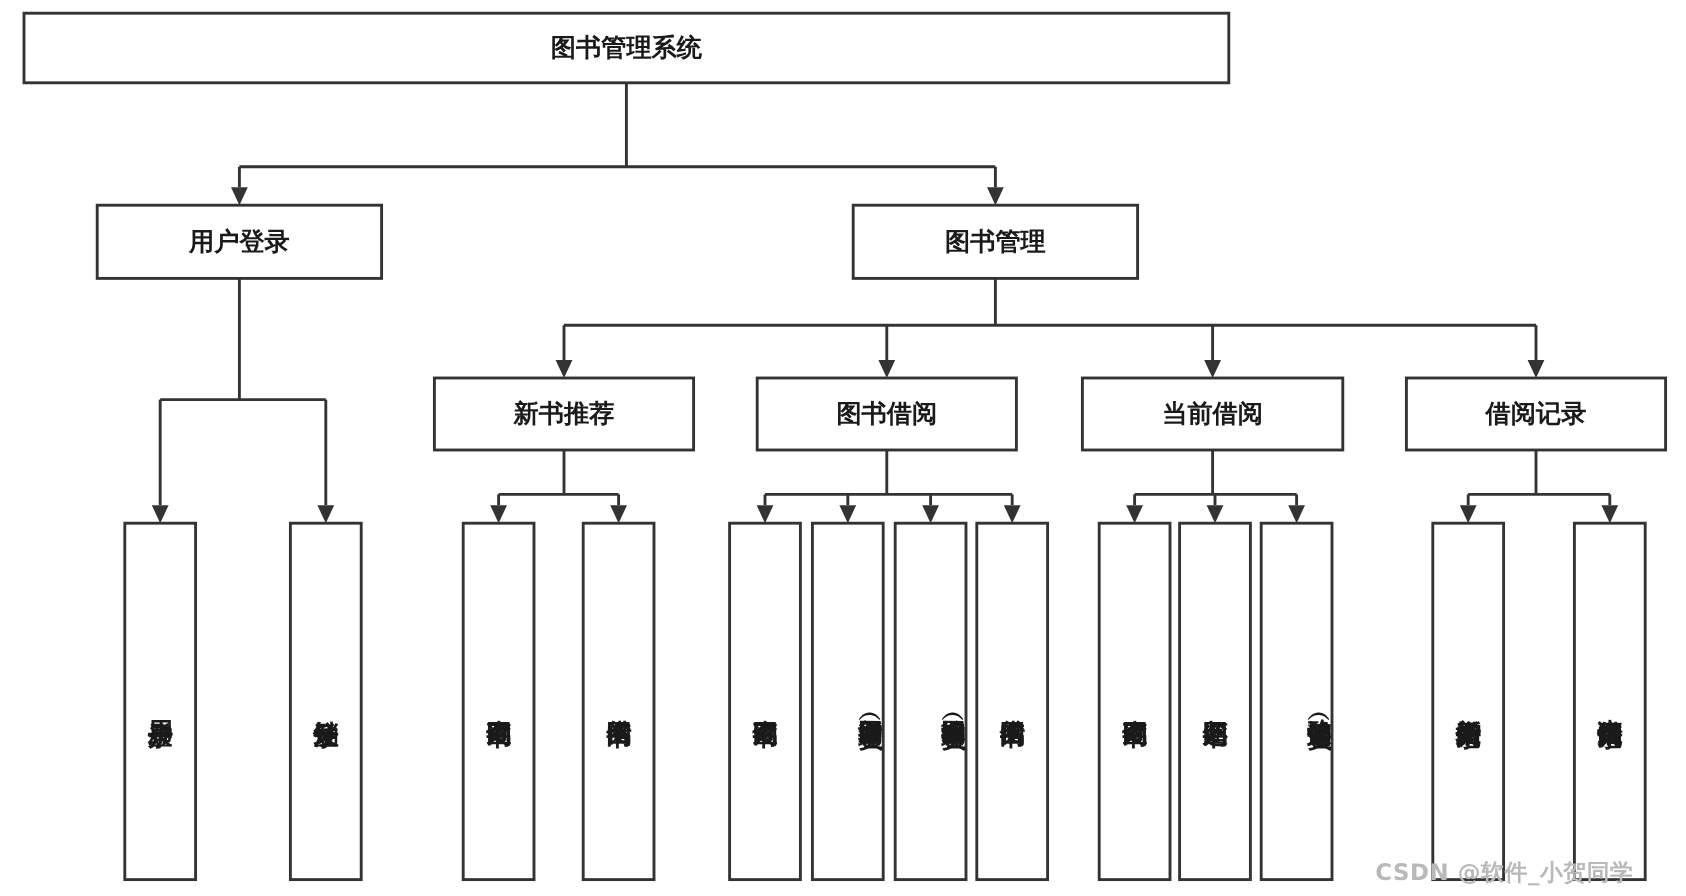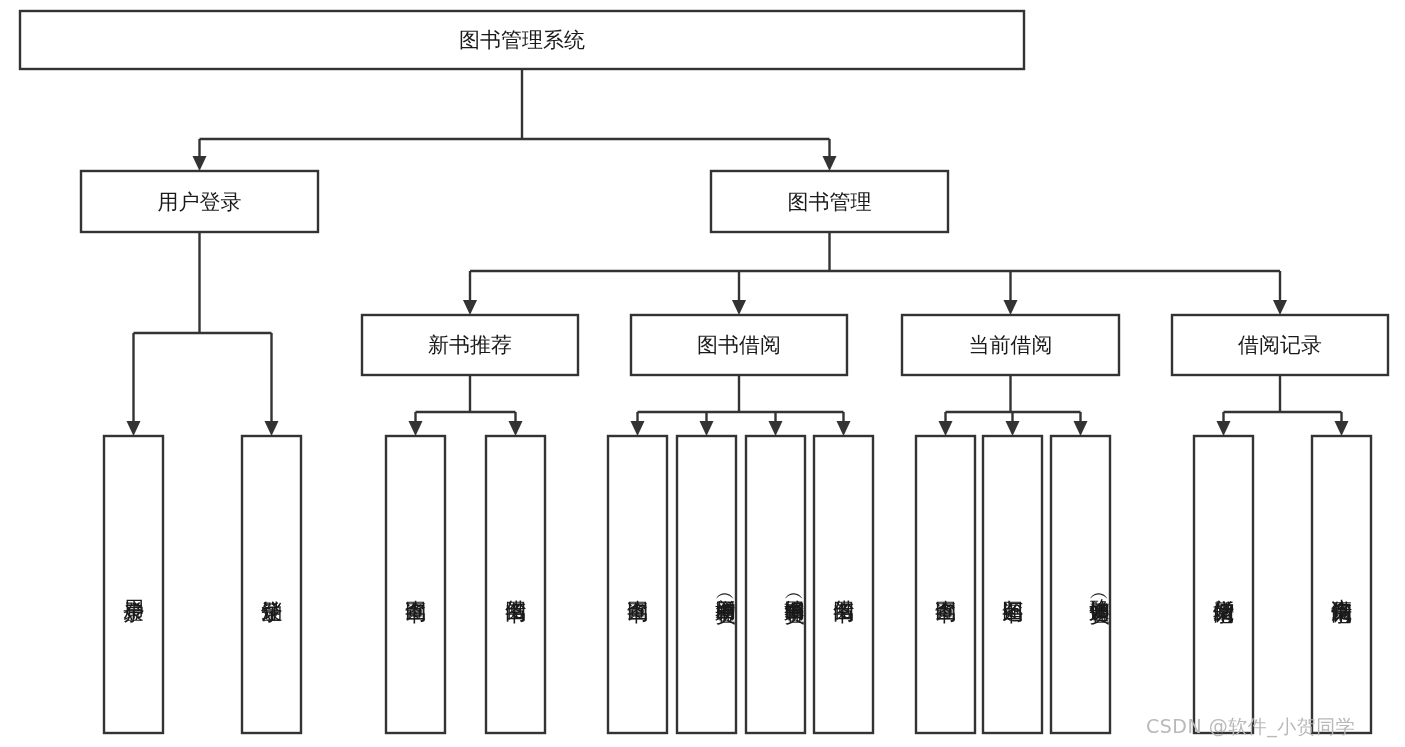--- a/index.html
+++ b/index.html
@@ -11,20 +11,21 @@
     width: 1405px;
     height: 747px;
     font-family: "DejaVu Sans", "Liberation Sans", sans-serif;
     overflow: hidden;
   }
   #diagram-root {
     position: relative;
     width: 1309px;
     height: 747px;
     background: #ffffff;
+    font-weight: bold;
   }
   svg#flow {
     position: absolute;
     left: 0;
     top: 0;
     width: 1405px;
     height: 747px;
     display: block;
   }
   .node-rect {

